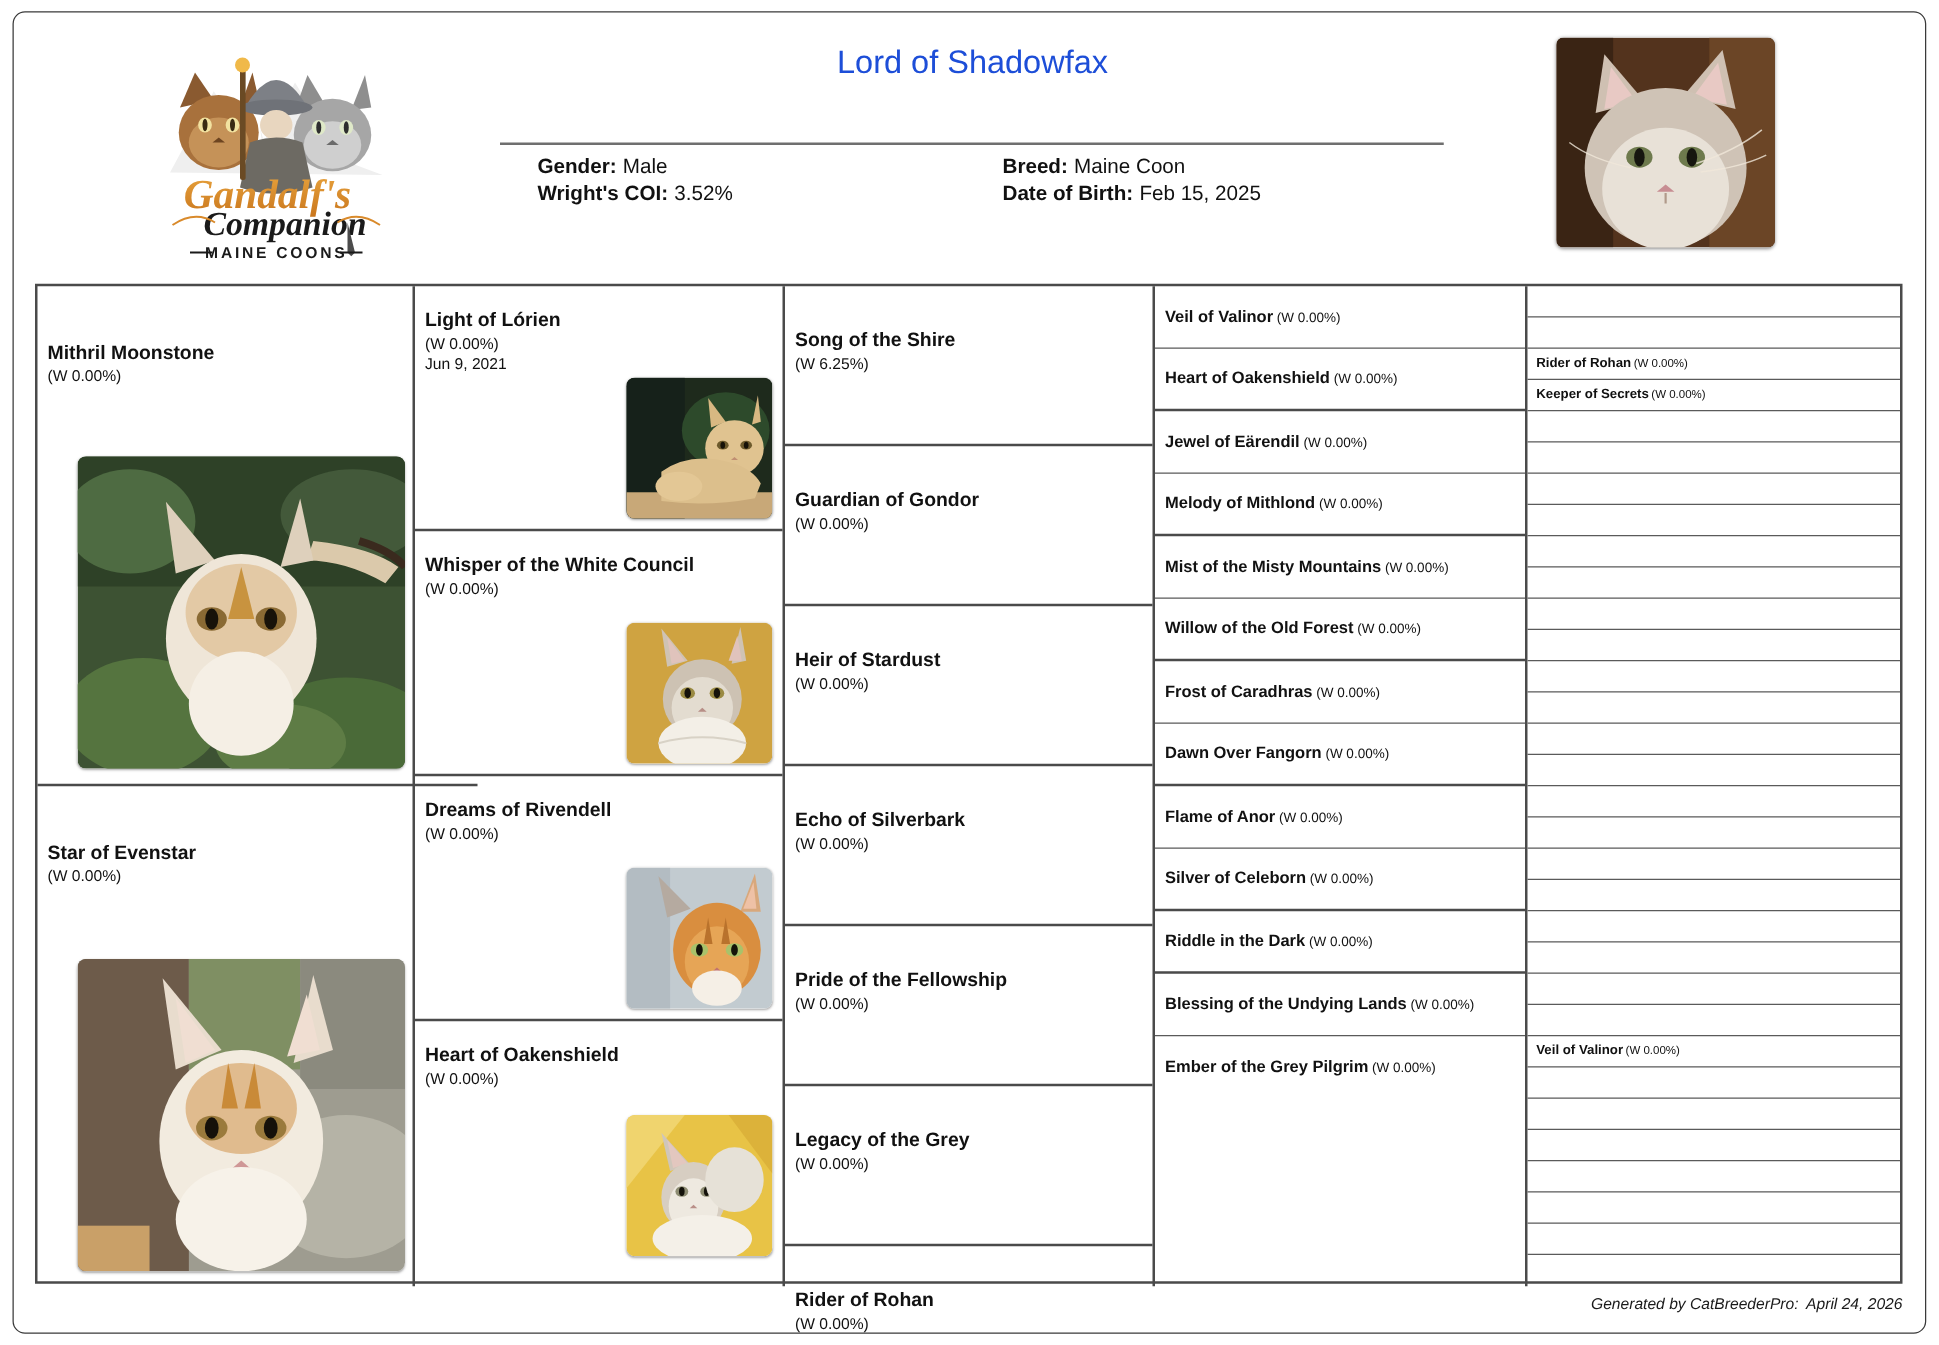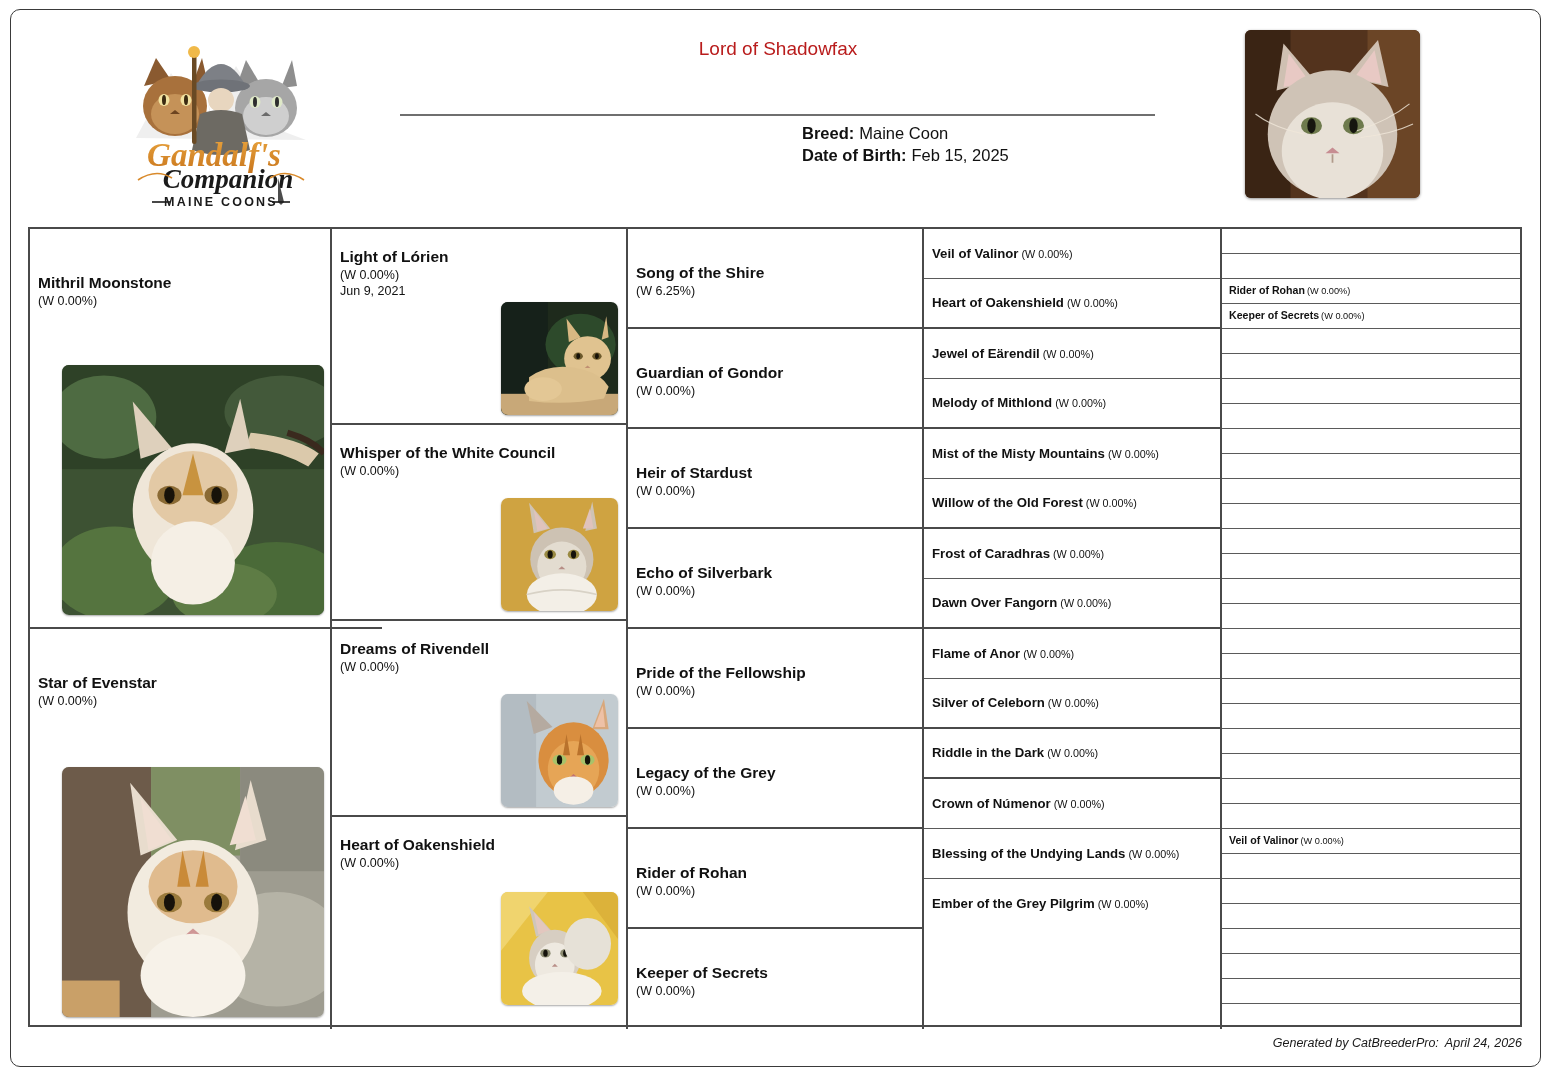--- a/index.html
+++ b/index.html
@@ -59,25 +59,25 @@
     text-align: center;
   }
   .cert-title {
     font-size: 26px;
     font-weight: bold;
     letter-spacing: -0.2px;
     line-height: 30px;
     color: #111;
   }
   .cert-subtitle {
-    font-size: 19px;
+    font-size: 26px;
     font-weight: normal;
     line-height: 26px;
     margin-top: 2px;
-    color: #b91c1c;
+    color: #1d4ed8;
   }
   .title-rule {
     position: absolute;
     left: 372px;
     top: 96px;
     width: 755px;
     height: 2px;
     background: #6f6f6f;
   }
   .meta {
@@ -136,21 +136,21 @@
     position: relative;
     box-sizing: border-box;
     overflow: hidden;
     border-bottom: 2px solid #4a4a4a;
   }
   .cell:last-child { border-bottom: none; }
   .cell.thin { border-bottom-width: 1.5px; border-bottom-color: #5a5a5a; }
 
   .g1-cell { height: 400px; }
   .g2-cell { height: 196px; text-decoration: underline; }
-  .g3-cell { height: 100px; }
+  .g3-cell { height: 128px; }
   .g4-cell { height: 50px; }
   .g5-cell { height: 25px; }
 
   .cell-inner { position: relative; width: 100%; height: 100%; }
 
   .nm-big {
     position: absolute;
     left: 8px;
     top: 44px;
     font-size: 15.5px;
@@ -295,20 +295,28 @@
         <text x="105" y="178" text-anchor="middle" font-family="'Liberation Sans', sans-serif" font-size="12.5" letter-spacing="2.2" font-weight="bold" fill="#1a1a1a">MAINE COONS</text>
       </svg>
     </div>
 
     <div class="title-block">
       <div class="cert-subtitle">Lord of Shadowfax</div>
     </div>
     <div class="title-rule"></div>
 
     <div class="meta">
+      <div class="meta-col left">
+        <div class="meta-row">
+          <span class="meta-label">Gender:</span><span class="meta-value">Male</span>
+        </div>
+        <div class="meta-row">
+          <span class="meta-label">Wright's COI:</span><span class="meta-value">3.52%</span>
+        </div>
+      </div>
       <div class="meta-col right">
         <div class="meta-row">
           <span class="meta-label">Breed:</span><span class="meta-value">Maine Coon</span>
         </div>
         <div class="meta-row">
           <span class="meta-label">Date of Birth:</span><span class="meta-value">Feb 15, 2025</span>
         </div>
       </div>
     </div>
 
@@ -635,25 +643,20 @@
         <div class="nm-small"><span>Silver of Celeborn</span><span class="coi">(W 0.00%)</span></div>
           </div>
         </div>
       <div class="cell g4-cell">
           <div class="cell-inner">
         <div class="nm-small"><span>Riddle in the Dark</span><span class="coi">(W 0.00%)</span></div>
           </div>
         </div>
       <div class="cell g4-cell thin">
           <div class="cell-inner">
-        <div class="nm-small"><span>Crown of Númenor</span><span class="coi">(W 0.00%)</span></div>
-          </div>
-        </div>
-      <div class="cell g4-cell thin">
-          <div class="cell-inner">
         <div class="nm-small"><span>Blessing of the Undying Lands</span><span class="coi">(W 0.00%)</span></div>
           </div>
         </div>
       <div class="cell g4-cell">
           <div class="cell-inner">
         <div class="nm-small"><span>Ember of the Grey Pilgrim</span><span class="coi">(W 0.00%)</span></div>
           </div>
         </div>
     </div>
 

